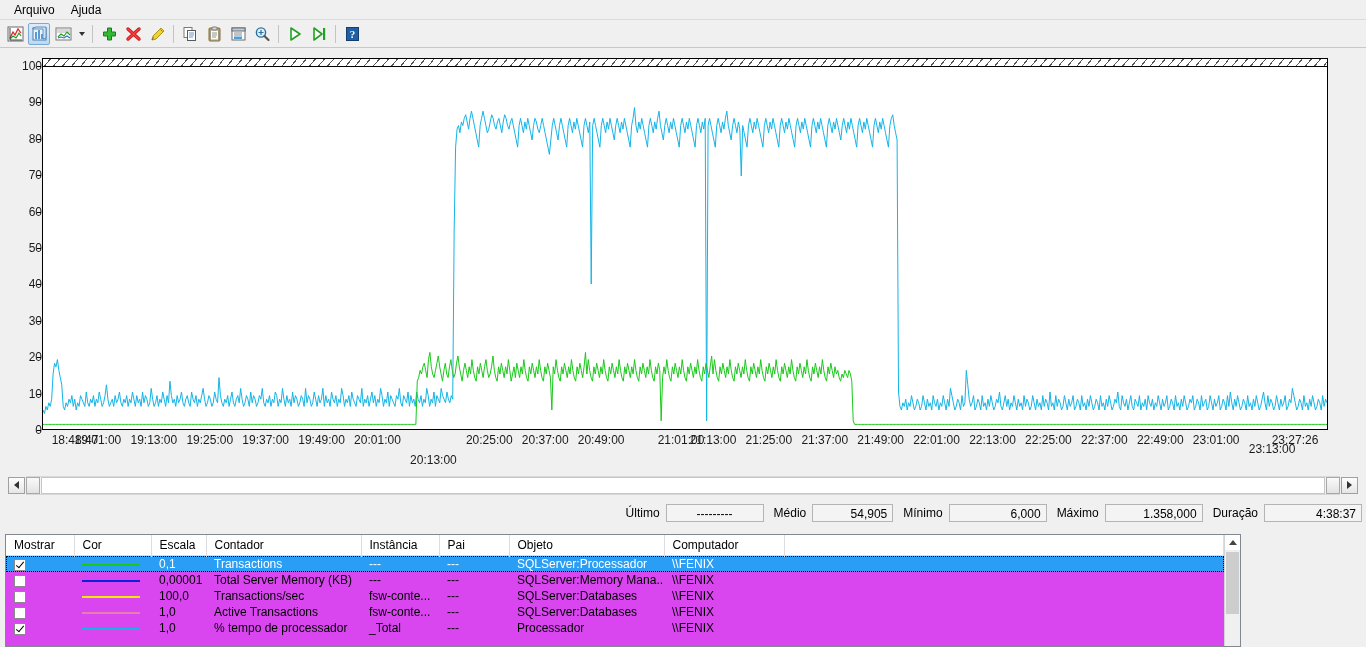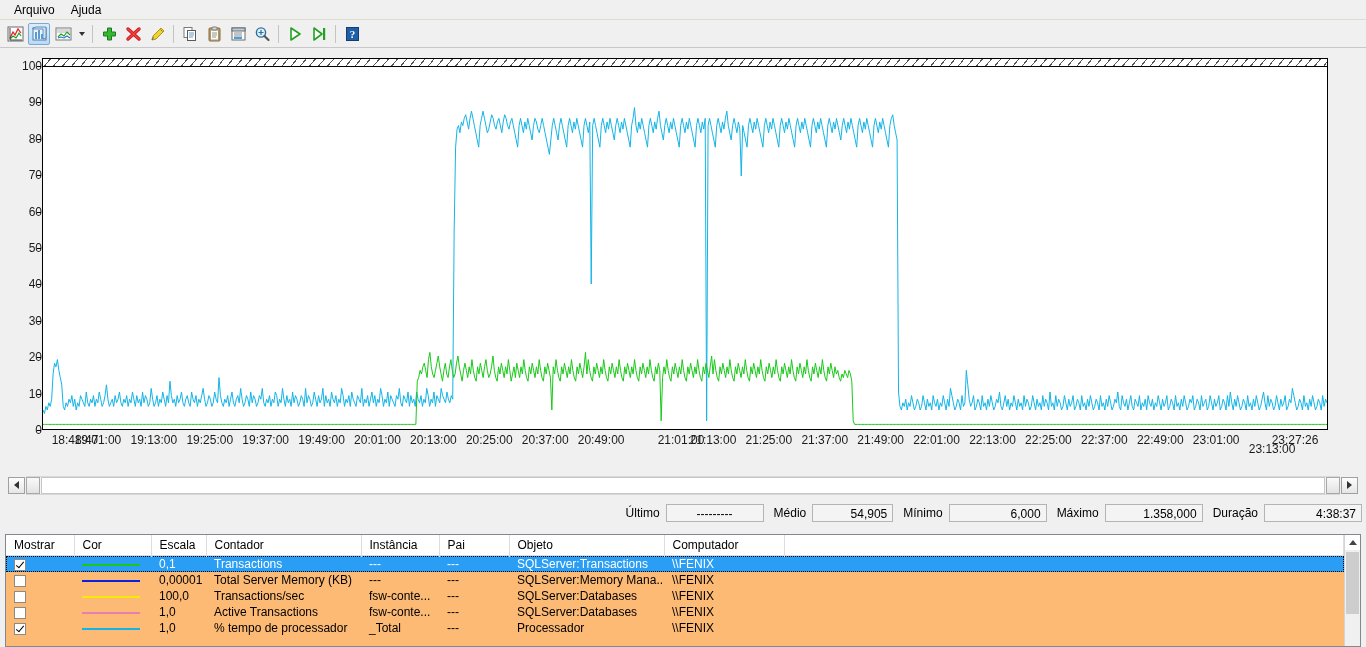--- a/index.html
+++ b/index.html
@@ -223,23 +223,23 @@
   .w-medio  { width: 81px; }
   .w-minimo { width: 98px; }
   .w-maximo { width: 98px; }
   .w-dur    { width: 98px; }
 
   
   #table-wrap {
     position: absolute;
     left: 5px;
     top: 534px;
-    width: 1356px;
+    width: 1236px;
     height: 113px;
-    background: #fdba74;
+    background: #d946ef;
     border: 1px solid #828790;
     box-sizing: border-box;
     display: flex;
   }
   #table-inner { flex: 1 1 auto; overflow: hidden; position:relative; }
   table.counters {
     border-collapse: collapse;
     width: 100%;
     table-layout: fixed;
     font-size: 12px;
@@ -483,21 +483,21 @@
   </div>
 
   <div id="xlabels">
       <div class="xlabel" style="left: 75px;">18:48:47</div>
       <div class="xlabel" style="left: 97.913px;">19:01:00</div>
       <div class="xlabel" style="left: 153.826px;">19:13:00</div>
       <div class="xlabel" style="left: 209.739px;">19:25:00</div>
       <div class="xlabel" style="left: 265.652px;">19:37:00</div>
       <div class="xlabel" style="left: 321.565px;">19:49:00</div>
       <div class="xlabel" style="left: 377.478px;">20:01:00</div>
-      <div class="xlabel" style="left: 433.391px;">20:13:00</div>
+      <div class="xlabel" style="left: 433.391px; margin-top: 20px;">20:13:00</div>
       <div class="xlabel" style="left: 489.304px;">20:25:00</div>
       <div class="xlabel" style="left: 545.217px;">20:37:00</div>
       <div class="xlabel" style="left: 601.13px;">20:49:00</div>
       <div class="xlabel" style="left: 681px;">21:01:00</div>
       <div class="xlabel" style="left: 712.957px;">21:13:00</div>
       <div class="xlabel" style="left: 768.87px;">21:25:00</div>
       <div class="xlabel" style="left: 824.783px;">21:37:00</div>
       <div class="xlabel" style="left: 880.696px;">21:49:00</div>
       <div class="xlabel" style="left: 936.609px;">22:01:00</div>
       <div class="xlabel" style="left: 992.522px;">22:13:00</div>
@@ -575,21 +575,21 @@
         </tr>
       </thead>
       <tbody id="counter-tbody">
           <tr class="sel">
             <td><span class="chk on"></span></td>
             <td><span class="swatch" style="background: rgb(26, 200, 26);"></span></td>
             <td>0,1</td>
             <td>Transactions</td>
             <td>---</td>
             <td>---</td>
-            <td>SQLServer:Transactions</td>
+            <td>SQLServer:Processador</td>
             <td>\\FENIX</td>
             <td></td>
           </tr>
           <tr>
             <td><span class="chk"></span></td>
             <td><span class="swatch" style="background: rgb(11, 33, 221);"></span></td>
             <td>0,00001</td>
             <td>Total Server Memory (KB)</td>
             <td>---</td>
             <td>---</td>

